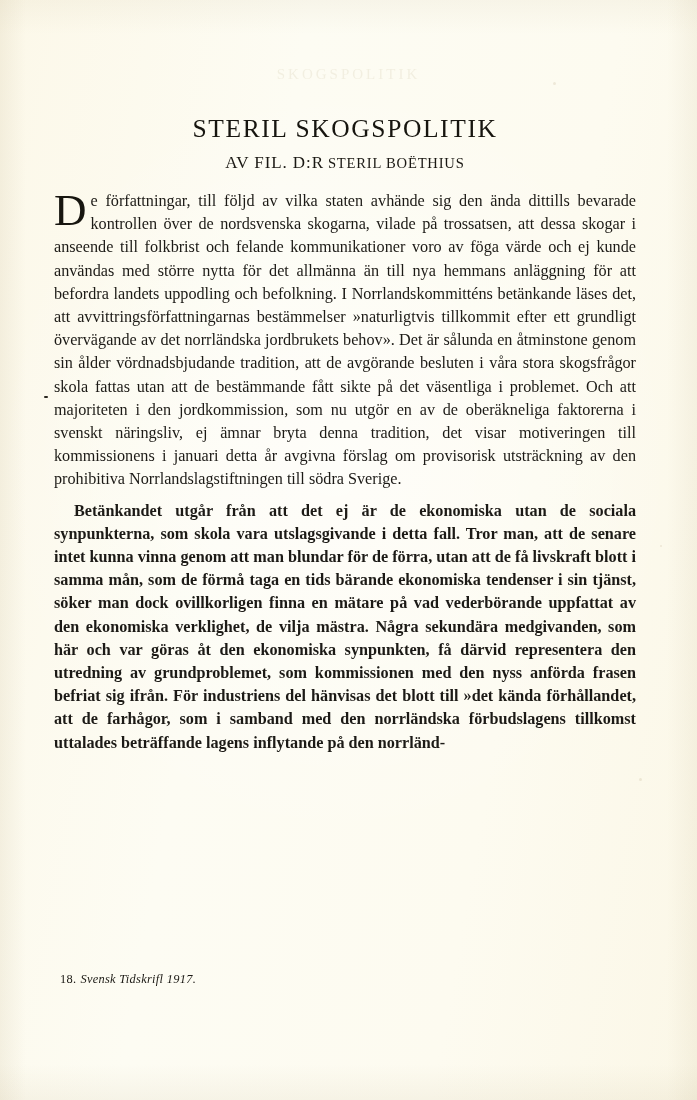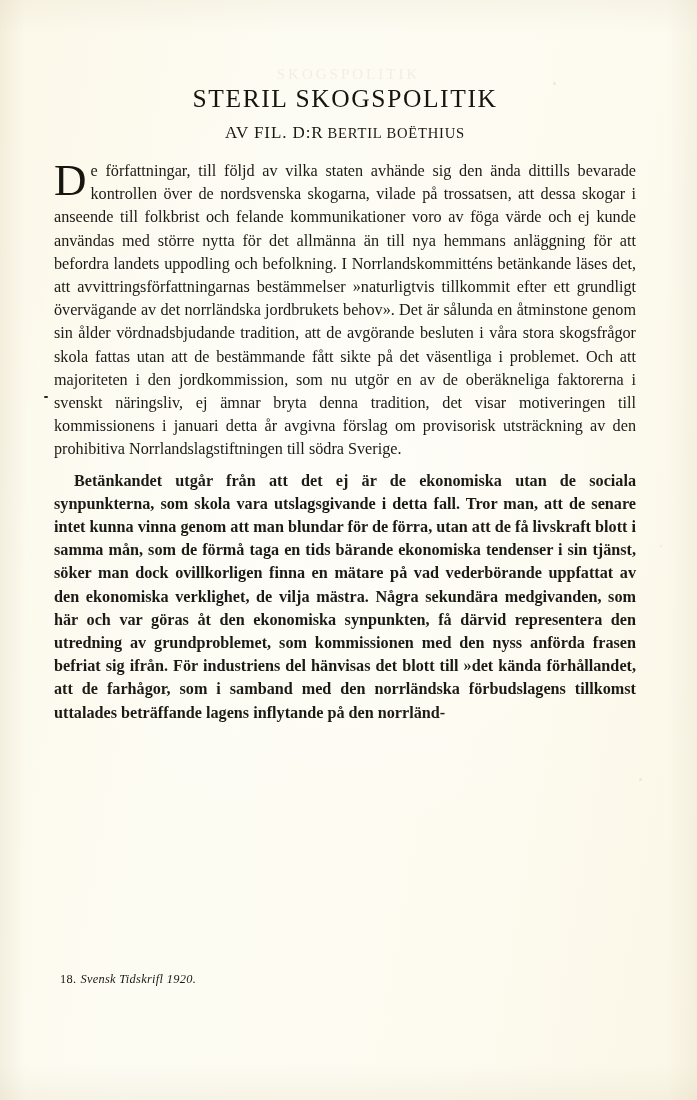--- a/index.html
+++ b/index.html
@@ -59,21 +59,21 @@
   .page {
     position: absolute;
     left: 46px;
     top: 0;
     width: 598px;
     height: 1100px;
   }
 
   .title {
     margin: 0;
-    padding-top: 84px;
+    padding-top: 114px;
     text-align: center;
     font-size: 25.5px;
     font-weight: normal;
     letter-spacing: 1.6px;
     color: #17150f;
   }
 
   .byline {
     text-align: center;
     margin-top: 9px;
@@ -147,27 +147,27 @@
 
 <div class="speck" style="left:553px; top:82px; width:3px; height:3px;"></div>
 <div class="speck" style="left:639px; top:778px; width:3px; height:3px;"></div>
 <div class="speck" style="left:660px; top:545px; width:2px; height:2px;"></div>
 
 <div class="page">
 
   <h1 class="title">STERIL SKOGSPOLITIK</h1>
 
   <div class="byline">
-    <span class="deg">AV FIL. D:R</span><span class="name">BERTIL BOËTHIUS</span>
+    <span class="deg">AV FIL. D:R</span><span class="name">STERIL BOËTHIUS</span>
   </div>
 
   <div class="body-text">
     <p class="dropcap-para">De författningar, till följd av vilka staten avhände sig den ända dittills bevarade kontrollen över de nordsvenska skogarna, vilade på trossatsen, att dessa skogar i anseende till folkbrist och felande kommunikationer voro av föga värde och ej kunde användas med större nytta för det allmänna än till nya hemmans anläggning för att befordra landets uppodling och befolkning. I Norrlandskommitténs betänkande läses det, att avvittringsförfattningarnas bestämmelser »naturligtvis tillkommit efter ett grundligt övervägande av det norrländska jordbrukets behov». Det är sålunda en åtminstone genom sin ålder vördnadsbjudande tradition, att de avgörande besluten i våra stora skogsfrågor skola fattas utan att de bestämmande fått sikte på det väsentliga i problemet. Och att majoriteten i den jordkommission, som nu utgör en av de oberäkneliga faktorerna i svenskt näringsliv, ej ämnar bryta denna tradition, det visar motiveringen till kommissionens i januari detta år avgivna förslag om provisorisk utsträckning av den prohibitiva Norrlandslagstiftningen till södra Sverige.</p>
     <p class="indent">Betänkandet utgår från att det ej är de ekonomiska utan de sociala synpunkterna, som skola vara utslagsgivande i detta fall. Tror man, att de senare intet kunna vinna genom att man blundar för de förra, utan att de få livskraft blott i samma mån, som de förmå taga en tids bärande ekonomiska tendenser i sin tjänst, söker man dock ovillkorligen finna en mätare på vad vederbörande uppfattat av den ekonomiska verklighet, de vilja mästra. Några sekundära medgivanden, som här och var göras åt den ekonomiska synpunkten, få därvid representera den utredning av grundproblemet, som kommissionen med den nyss anförda frasen befriat sig ifrån. För industriens del hänvisas det blott till »det kända förhållandet, att de farhågor, som i samband med den norrländska förbudslagens tillkomst uttalades beträffande lagens inflytande på den norrländ-</p>
   </div>
 
 </div>
 
 <div class="stray-mark"></div>
 
 <div class="folio">
-  <span class="num">18.</span><span class="jtitle">Svensk Tidskrifl 1920.</span>
+  <span class="num">18.</span><span class="jtitle">Svensk Tidskrifl 1917.</span>
 </div>
 
 </body></html>

